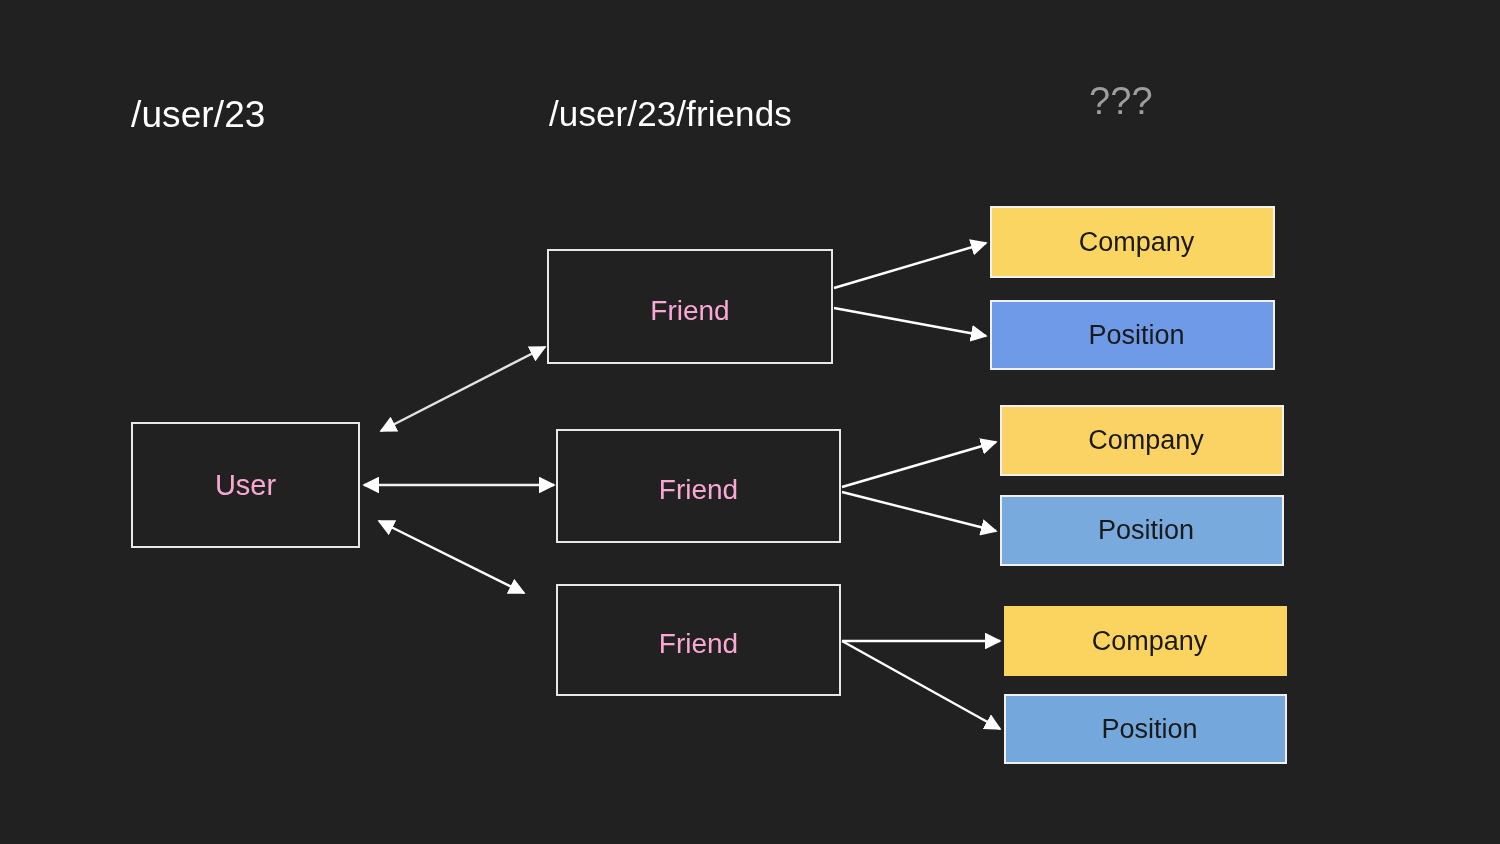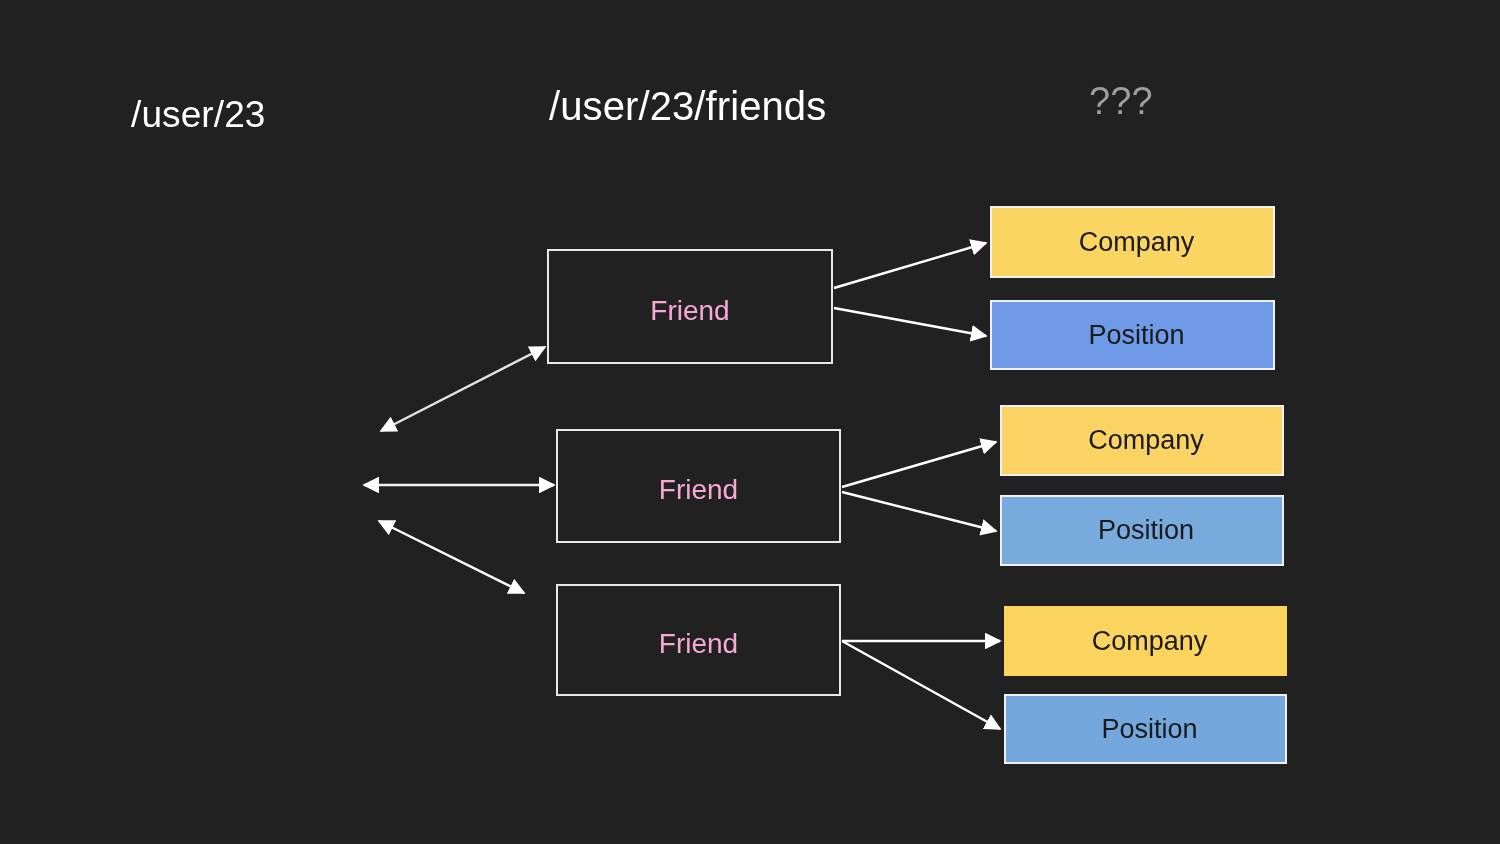--- a/index.html
+++ b/index.html
@@ -25,21 +25,21 @@
     color: #ffffff;
     font-size: 36px;
     font-weight: 400;
     line-height: 1;
     white-space: nowrap;
     letter-spacing: 0.1px;
   }
   .col-label.muted { color: #9e9e9e; }
 
   #label-user      { left: 131px; top: 96px;  font-size: 37px; }
-  #label-friends   { left: 549px; top: 86px;  font-size: 40px; }
+  #label-friends   { left: 549px; top: 96px;  font-size: 35px; }
   #label-unknown   { left: 1089px; top: 82px; font-size: 38px; }
 
   
   #arrow-layer {
     position: absolute;
     left: 0; top: 0;
     width: 1500px;
     height: 844px;
     pointer-events: none;
   }
@@ -120,20 +120,23 @@
 
     <line x1="842" y1="487" x2="996" y2="442" stroke="#ffffff" stroke-width="2.4" marker-end="url(#head-end)"></line>
 
     <line x1="842" y1="492" x2="996" y2="531" stroke="#ffffff" stroke-width="2.4" marker-end="url(#head-end)"></line>
 
     <line x1="842" y1="641" x2="1000" y2="641" stroke="#ffffff" stroke-width="2.4" marker-end="url(#head-end)"></line>
 
     <line x1="842" y1="641" x2="1000" y2="729" stroke="#ffffff" stroke-width="2.4" marker-end="url(#head-end)"></line>
   </svg>
 
+  <div class="node outline" id="node-user">
+    <span class="node-label">User</span>
+  </div>
 
   <div class="node outline text-high" id="node-friend-1">
     <span class="node-label">Friend</span>
   </div>
 
   <div class="node outline text-high" id="node-friend-2">
     <span class="node-label">Friend</span>
   </div>
 
   <div class="node outline text-high" id="node-friend-3">

